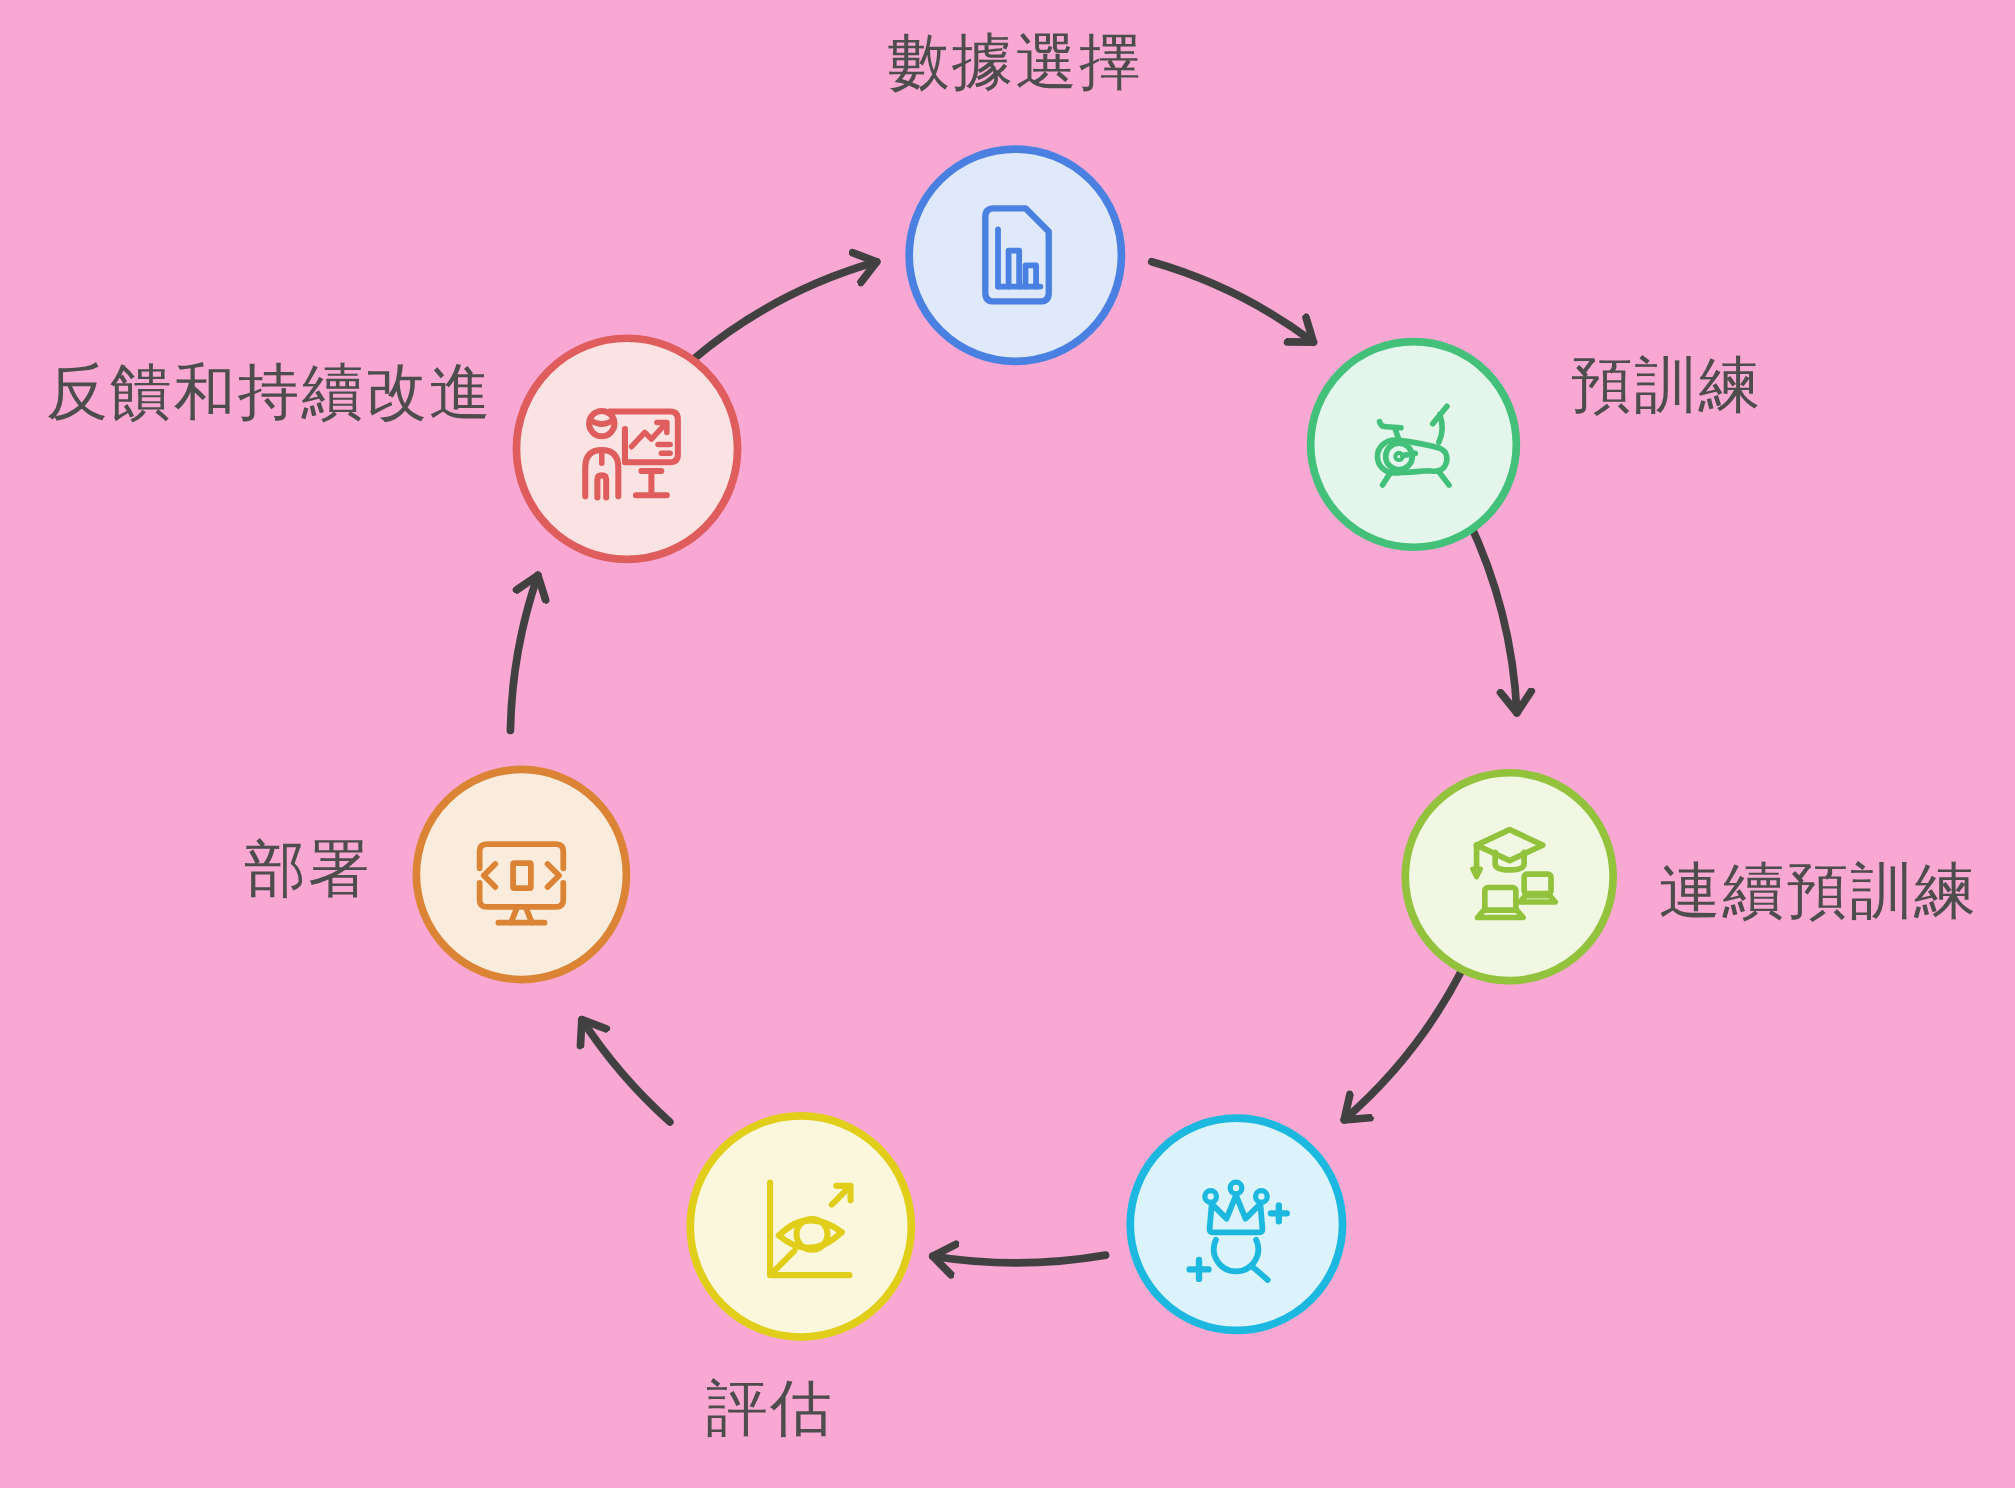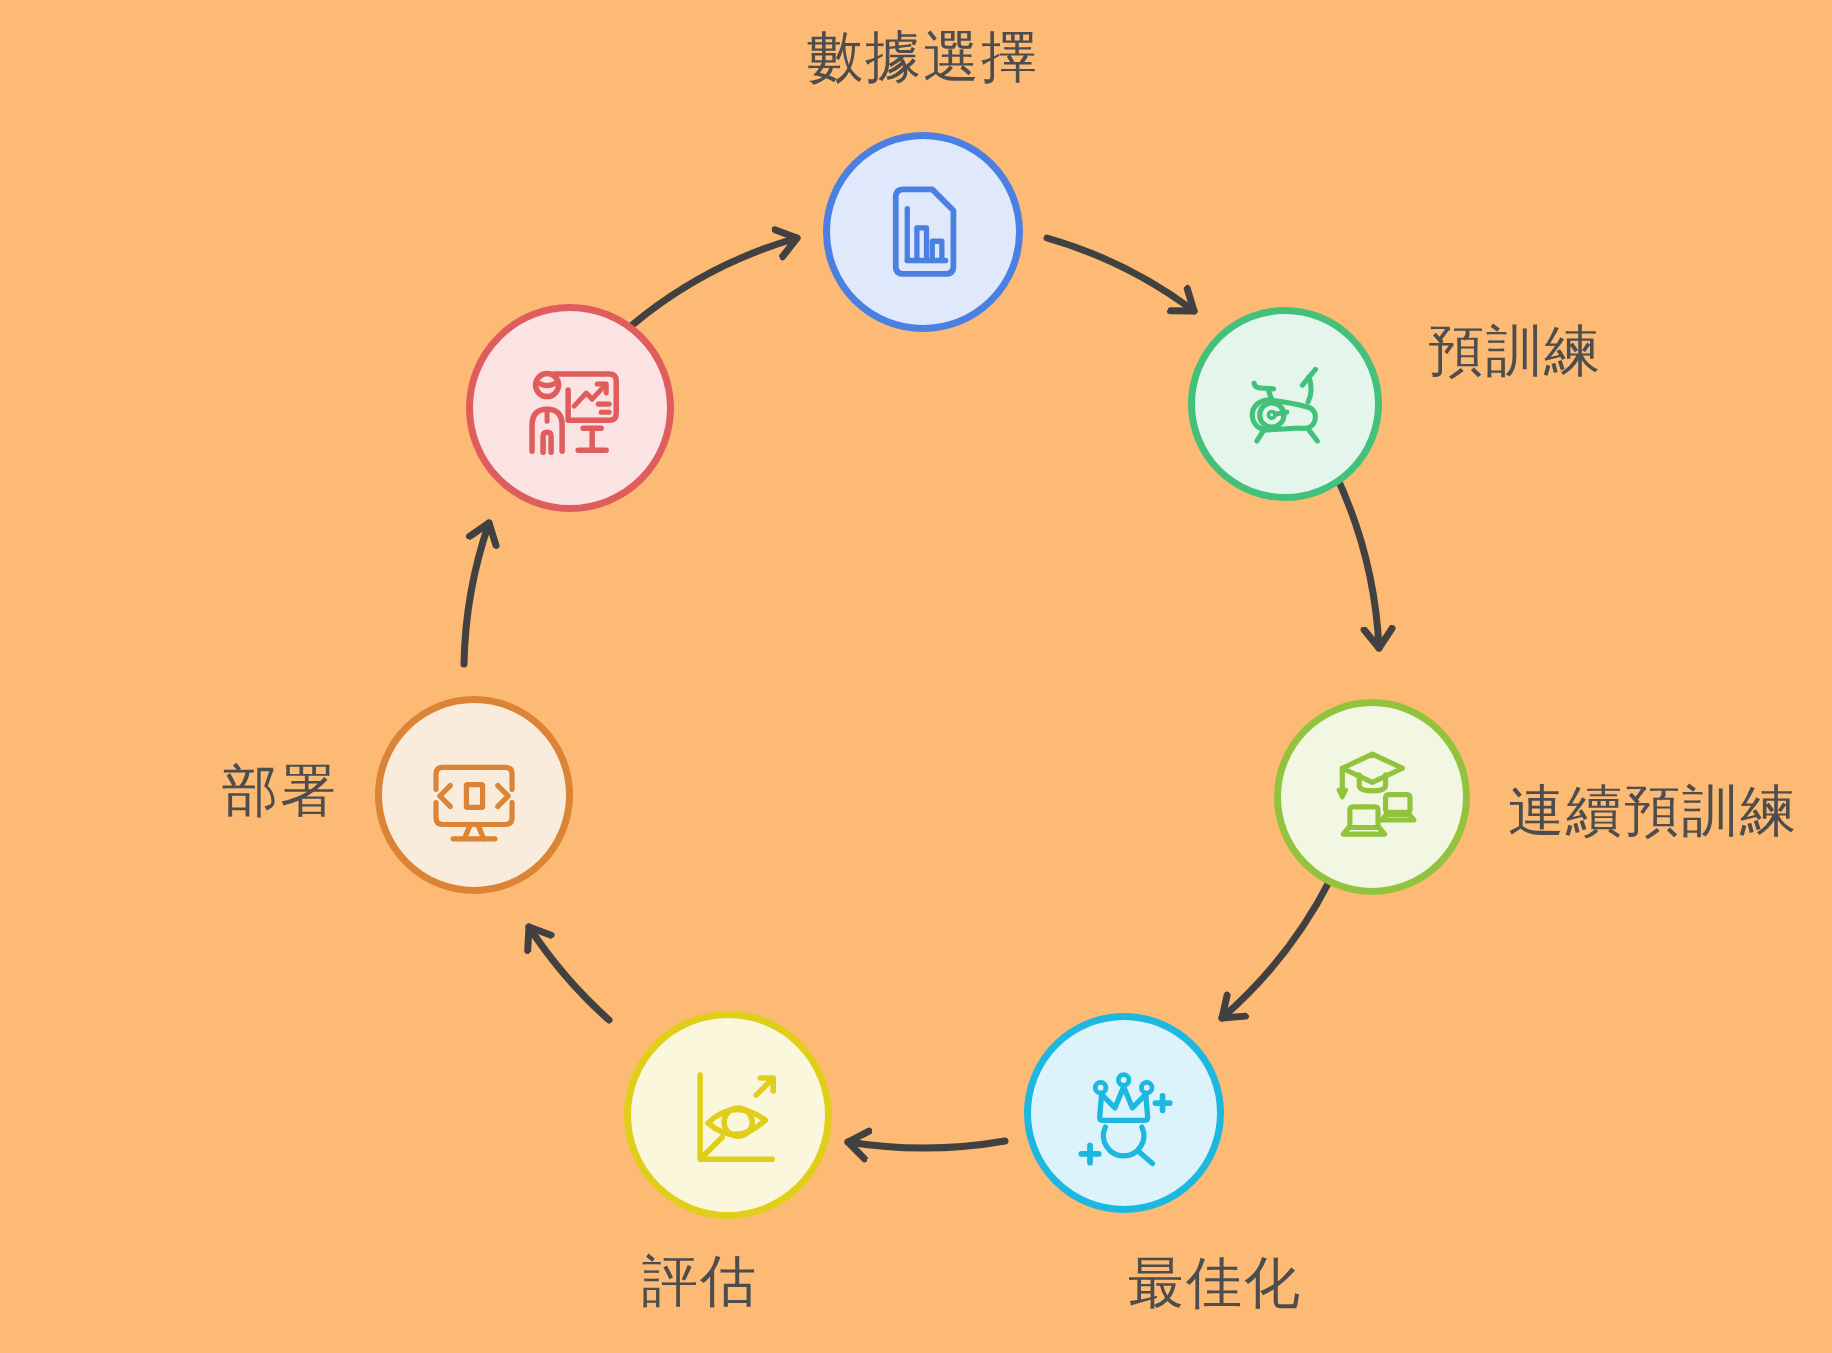--- a/index.html
+++ b/index.html
@@ -1,17 +1,17 @@
 <!DOCTYPE html>
 <html><head>
 <meta charset="utf-8">
 <style>
   html,body{margin:0;padding:0;background:#ffffff;}
   .canvas{
-    position:relative;width:1832px;height:1353px;background:#fdba74;overflow:hidden;
+    position:relative;width:1832px;height:1353px;background:#f9a8d4;overflow:hidden;
     font-family:"DejaVu Sans","Liberation Sans",sans-serif;
     text-decoration:underline;
   }
   .node{
     position:absolute;border-style:solid;border-width:7px;border-radius:50%;
     box-sizing:border-box;display:flex;align-items:center;justify-content:center;
   }
   .node svg{width:62%;height:62%;display:block;}
   .icon-stroke{stroke:currentColor;fill:none;stroke-linecap:round;stroke-linejoin:round;}
   .lbl{
@@ -103,21 +103,20 @@
       <path class="icon-stroke" stroke-width="5.5" d="M 35,65 L 37,41 L 51,55 L 60,33 L 69,55 L 83,41 L 85,65 Q 85,68 81,68 H 39 Q 35,68 35,65 Z"></path>
       <circle class="icon-stroke" stroke-width="5" cx="36" cy="34" r="5.5"></circle>
       <circle class="icon-stroke" stroke-width="5" cx="60" cy="26" r="5.5"></circle>
       <circle class="icon-stroke" stroke-width="5" cx="84" cy="34" r="5.5"></circle>
       <path class="icon-stroke" stroke-width="5.5" d="M 41,75 A 21,21 0 1 0 79,75"></path>
       <path class="icon-stroke" stroke-width="5.5" d="M 75,100 L 90,113"></path>
       <path class="icon-stroke" stroke-width="6" d="M 93,50 H 108 M 100.5,42.5 V 57.5"></path>
       <path class="icon-stroke" stroke-width="6" d="M 16,103 H 34 M 25,94 V 112"></path>
     </svg>
   </div>
-  <div class="lbl l-optim" style="color: rgb(77, 77, 77);">最佳化</div>
 
   <div class="node n-eval" style="border-color: rgb(224, 206, 27); background: rgb(250, 247, 220); color: rgb(224, 206, 27);">
     <svg viewBox="0 0 120 120">
       <path class="icon-stroke" stroke-width="5.5" d="M 32,20 V 104 H 104"></path>
       <path class="icon-stroke" stroke-width="5.5" d="M 34,102 L 54,82"></path>
       <path class="icon-stroke" stroke-width="5.5" d="M 40,68 Q 66,42 97,65"></path>
       <path class="icon-stroke" stroke-width="5.5" d="M 40,68 Q 68,92 97,65"></path>
       <circle class="icon-stroke" stroke-width="5.5" cx="70" cy="67" r="14"></circle>
       <path class="icon-stroke" stroke-width="5.5" d="M 88,40 L 104,24"></path>
       <path class="icon-stroke" stroke-width="5.5" d="M 92,23 L 105,23 L 105,36"></path>
@@ -145,14 +144,15 @@
       <path class="icon-stroke" stroke-width="5" d="M 87,36 L 96,36 L 96,45"></path>
       <path class="icon-stroke" stroke-width="5" d="M 88,56 H 99 M 91,64 H 99"></path>
       <path class="icon-stroke" stroke-width="5.5" d="M 73,80 H 91 M 82,80 V 100 M 68,102 H 96"></path>
       <circle class="icon-stroke" stroke-width="5.5" cx="37" cy="37" r="11.5"></circle>
       <path class="icon-stroke" stroke-width="5" d="M 27,34 Q 37,41 47,34"></path>
       <path class="icon-stroke" stroke-width="5.5" d="M 22,103 V 77 Q 22,61 37,61 Q 52,61 52,77 V 103"></path>
       <path class="icon-stroke" stroke-width="5.5" d="M 33,104 V 88 Q 33,84 37,84 Q 41,84 41,88 V 104"></path>
       <path class="icon-stroke" stroke-width="5" d="M 37,61 V 73"></path>
     </svg>
   </div>
+  <div class="lbl l-feedback" style="color: rgb(77, 77, 77);">反饋和持續改進</div>
 
 </div>
 
 </body></html>

